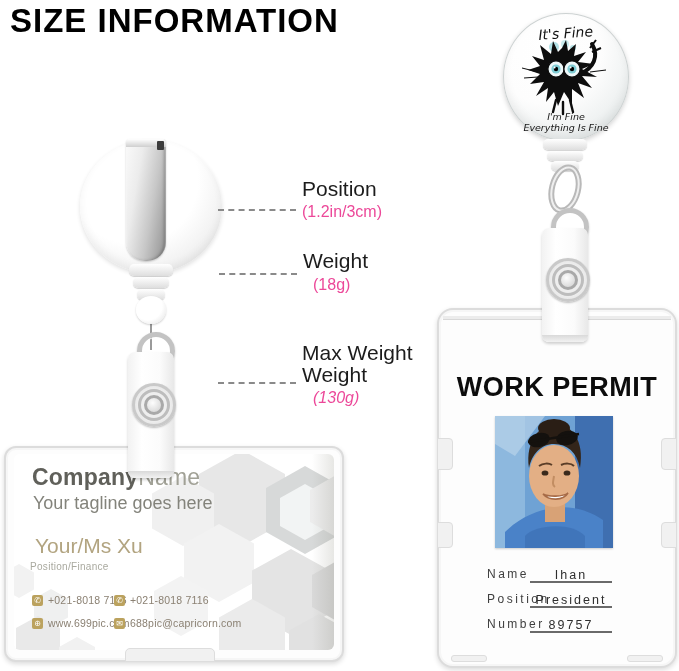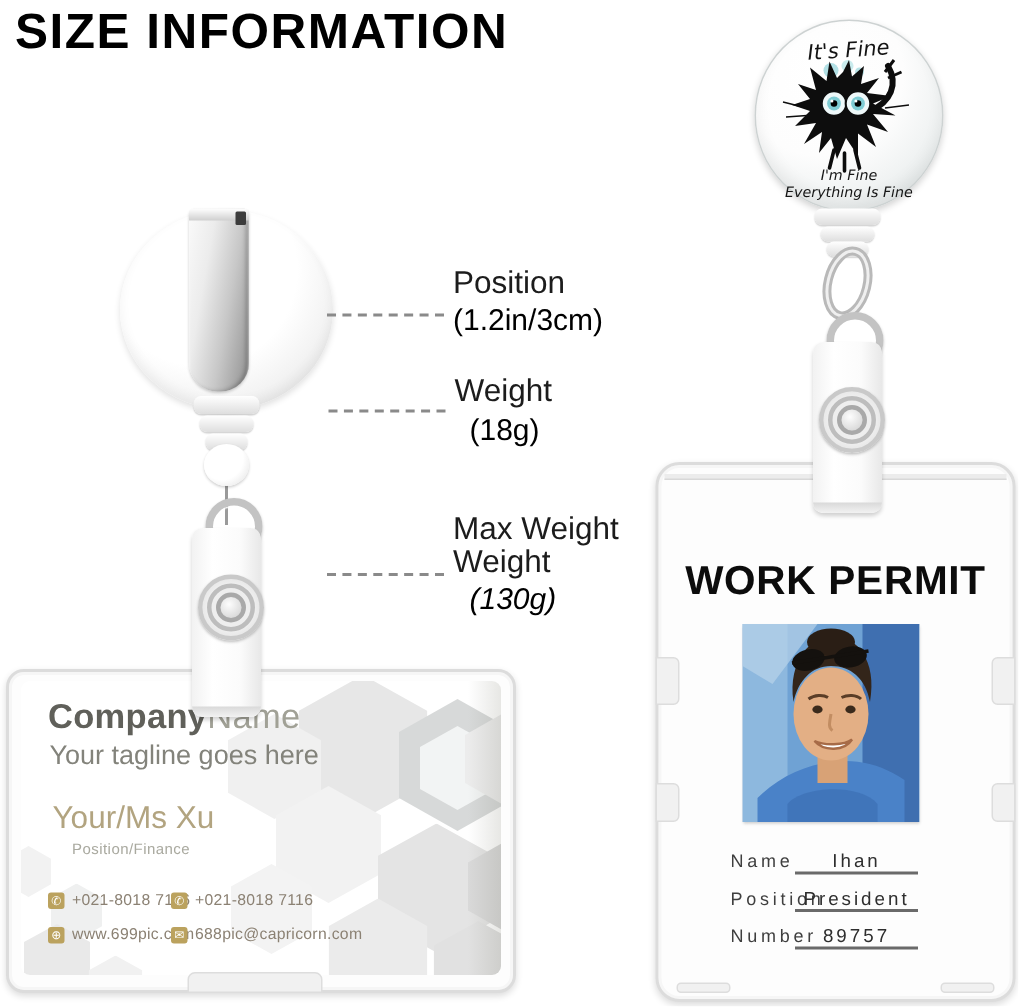--- a/index.html
+++ b/index.html
@@ -7,21 +7,21 @@
           font-family:"Liberation Sans", sans-serif;}
   .abs{position:absolute;}
 
   
   .page-title{position:absolute;left:10px;top:2px;font-size:33px;font-weight:800;
               letter-spacing:1px;color:#000;}
 
   
   .dash{position:absolute;border-top:2px dashed #8a8a8a;width:78px;height:0;}
   .ann-label{position:absolute;font-size:21px;color:#1c1c1c;line-height:21px;}
-  .ann-value{position:absolute;font-size:20px;color:#000000;}
+  .ann-value{position:absolute;font-size:16px;color:#ec4899;}
 
   
   .reel-disc{position:absolute;border-radius:50%;
      background:radial-gradient(circle at 38% 30%, #ffffff 50%, #f3f3f3 70%, #e3e3e3 88%, #d2d2d2 100%);
      box-shadow:0 2px 4px rgba(0,0,0,.12), inset 0 -4px 8px rgba(0,0,0,.05);}
   .belt-clip{position:absolute;border-radius:4px 4px 19px 19px;
      background:linear-gradient(100deg,#fafafa 0%,#ececec 30%,#c7c7c7 62%,#9b9b9b 92%);
      box-shadow:inset 0 2px 2px #fff, inset -2px 0 3px rgba(0,0,0,.25), 0 1px 2px rgba(0,0,0,.2);}
   .clip-cap{position:absolute;background:linear-gradient(#ffffff,#cfcfcf);border-radius:3px 3px 0 0;}
   .clip-notch{position:absolute;background:#3c3c3c;border-radius:1px;}
@@ -177,21 +177,21 @@
         <div class="hex" style="left:45px;top:183px;width:36px;height:40px;background:#f1f1f1;"></div>
         <div class="hex" style="left:-10px;top:110px;width:30px;height:34px;background:#f2f2f2;"></div>
       </div>
       <div class="abs" style="right:0;top:0;width:22px;height:100%;background:linear-gradient(90deg,rgba(0,0,0,0),rgba(120,120,105,.18));"></div>
 
       <div class="bc-company" style="left:18px;top:10px;">
         <b>Company</b><span>Name</span>
       </div>
       <div class="bc-tagline" style="left:19px;top:39px;">Your tagline goes here</div>
       <div class="bc-person" style="left:21px;top:80px;">Your/Ms Xu</div>
-      <div class="bc-pos" style="left:34px;top:107px;">Position/Finance</div>
+      <div class="bc-pos" style="left:16px;top:107px;">Position/Finance</div>
 
       <div class="contact" style="left:18px;top:140px;">
         <span class="c-icon">✆</span>
         <span class="c-text">+021-8018 7116</span>
       </div>
       <div class="contact" style="left:100px;top:140px;">
         <span class="c-icon">✆</span>
         <span class="c-text">+021-8018 7116</span>
       </div>
       <div class="contact" style="left:18px;top:163px;">

